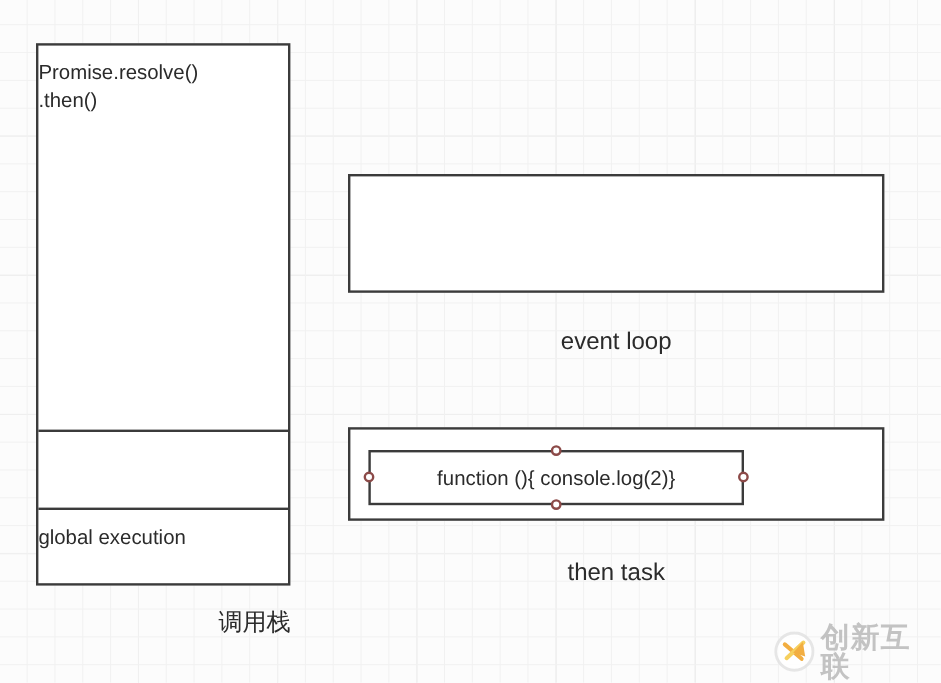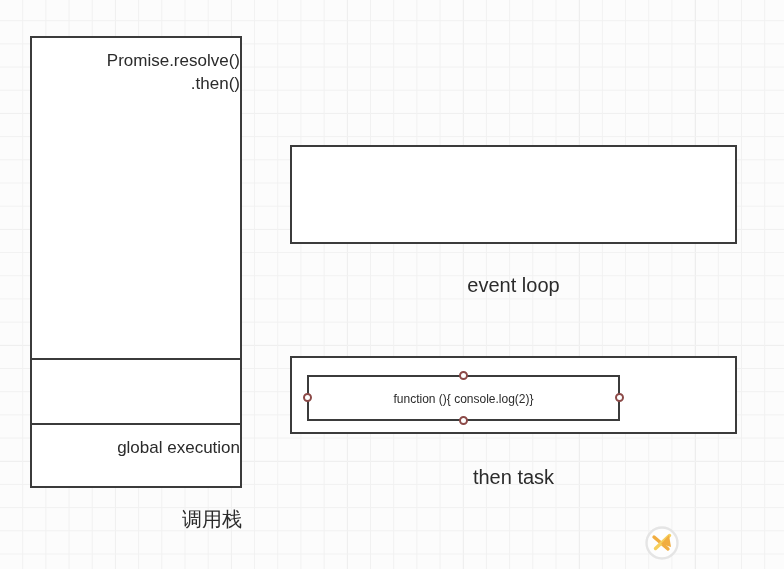--- a/index.html
+++ b/index.html
@@ -44,21 +44,21 @@
     position: absolute;
     left: 0;
     right: 0;
     height: 0;
     border-top: 2px solid #3b3b3b;
   }
   .cell-text {
     position: absolute;
     left: 0;
     right: 0;
-    text-align: right;
+    text-align: left;
     color: #2b2b2b;
     font-size: 17px;
     line-height: 23px;
     white-space: pre-line;
   }
   .caption {
     position: absolute;
     text-align: center;
     color: #2b2b2b;
     font-size: 20px;
@@ -88,21 +88,21 @@
     width: 313px;
     height: 46px;
   }
   #microtask-inner-text {
     position: absolute;
     left: 0;
     right: 0;
     top: 11px;
     text-align: center;
     color: #2b2b2b;
-    font-size: 12px;
+    font-size: 17px;
     line-height: 22px;
     white-space: nowrap;
   }
 
   
   .handle {
     position: absolute;
     width: 9px;
     height: 9px;
     box-sizing: border-box;
@@ -176,15 +176,16 @@
 
   <div id="watermark">
     <span id="watermark-logo-icon">
       <svg width="34" height="34" viewBox="0 0 34 34" aria-hidden="true">
         <circle cx="17" cy="17" r="15.5" fill="#ffffff" stroke="#e2e2e2" stroke-width="2.4"></circle>
         <path d="M9 11 L23 23" stroke="#f0a020" stroke-width="3.4" stroke-linecap="round" fill="none"></path>
         <path d="M10.5 22.5 L24.5 9.5" stroke="#f5c842" stroke-width="3.4" stroke-linecap="round" fill="none"></path>
         <path d="M24 9 L26 21 L16 18 Z" fill="#f0a020"></path>
       </svg>
     </span>
+    <span id="watermark-text">创新互联</span>
   </div>
 
 </div>
 
 </body></html>

